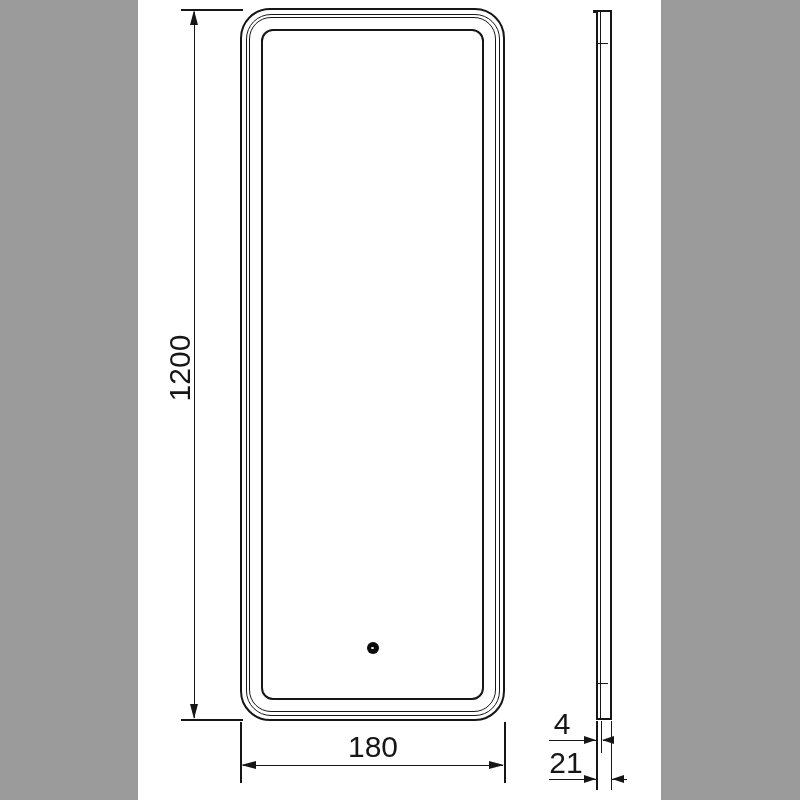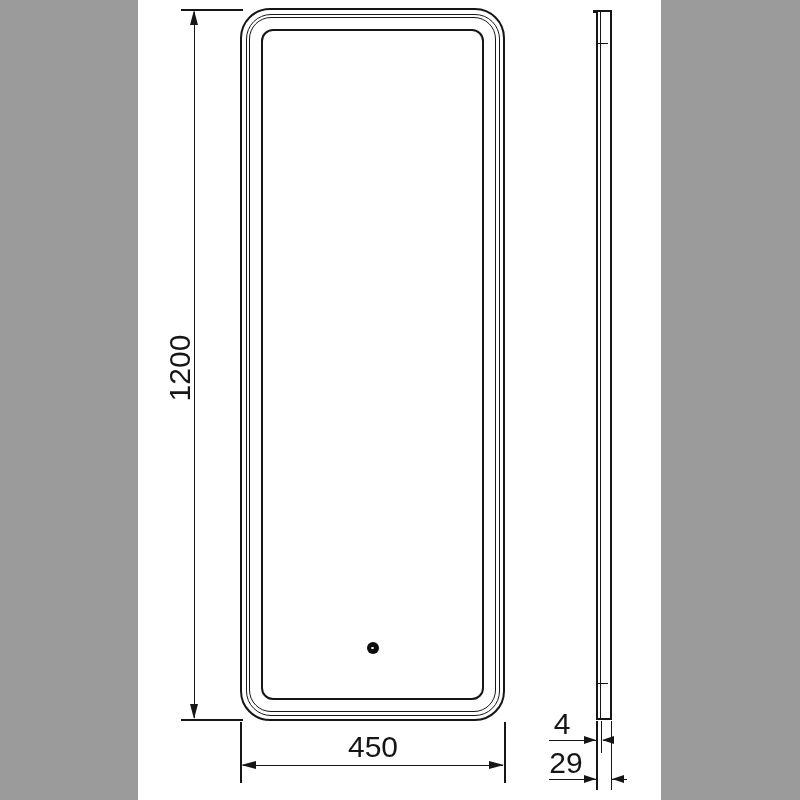--- a/index.html
+++ b/index.html
@@ -85,21 +85,21 @@
     <div class="ar down" style="left:189.5px;top:704px;"></div>
     <div class="dim-label rot" style="left:110px;top:353px;width:140px;height:30px;">1200</div>
   </div>
 
   <div>
     <div class="vline" style="left:240px;top:722px;width:1.5px;height:61px;"></div>
     <div class="vline" style="left:504px;top:722px;width:1.5px;height:61px;"></div>
     <div class="hline" style="left:243px;top:764.5px;width:260px;height:1.5px;"></div>
     <div class="ar left" style="left:241px;top:760.5px;"></div>
     <div class="ar right" style="left:489px;top:760.5px;"></div>
-    <div class="dim-label" style="left:323px;top:732px;width:100px;">450</div>
+    <div class="dim-label" style="left:323px;top:732px;width:100px;">180</div>
   </div>
 
   <div>
     <div class="abs" style="left:596px;top:10px;width:16px;height:710px;border:2px solid #161616;box-sizing:border-box;"></div>
     <div class="hline" style="left:593px;top:10px;width:5px;height:2.5px;"></div>
     <div class="vline" style="left:599.5px;top:12px;width:1.5px;height:706px;"></div>
     <div class="hline" style="left:597px;top:42.5px;width:11px;height:1.5px;"></div>
     <div class="hline" style="left:597px;top:682.5px;width:11px;height:1.5px;"></div>
   </div>
 
@@ -112,15 +112,15 @@
     <div class="hline" style="left:603px;top:739.5px;width:9px;height:1.5px;"></div>
     <div class="ar sm left" style="left:602px;top:735.5px;"></div>
     <div class="dim-label" style="left:547px;top:709px;width:30px;">4</div>
   </div>
 
   <div>
     <div class="hline" style="left:549px;top:778.5px;width:47px;height:1.5px;"></div>
     <div class="ar sm right" style="left:584px;top:774.5px;"></div>
     <div class="hline" style="left:612px;top:778.5px;width:15px;height:1.5px;"></div>
     <div class="ar sm left" style="left:612px;top:774.5px;"></div>
-    <div class="dim-label" style="left:541px;top:748px;width:50px;">29</div>
+    <div class="dim-label" style="left:541px;top:748px;width:50px;">21</div>
   </div>
 </div>
 
 </body></html>

